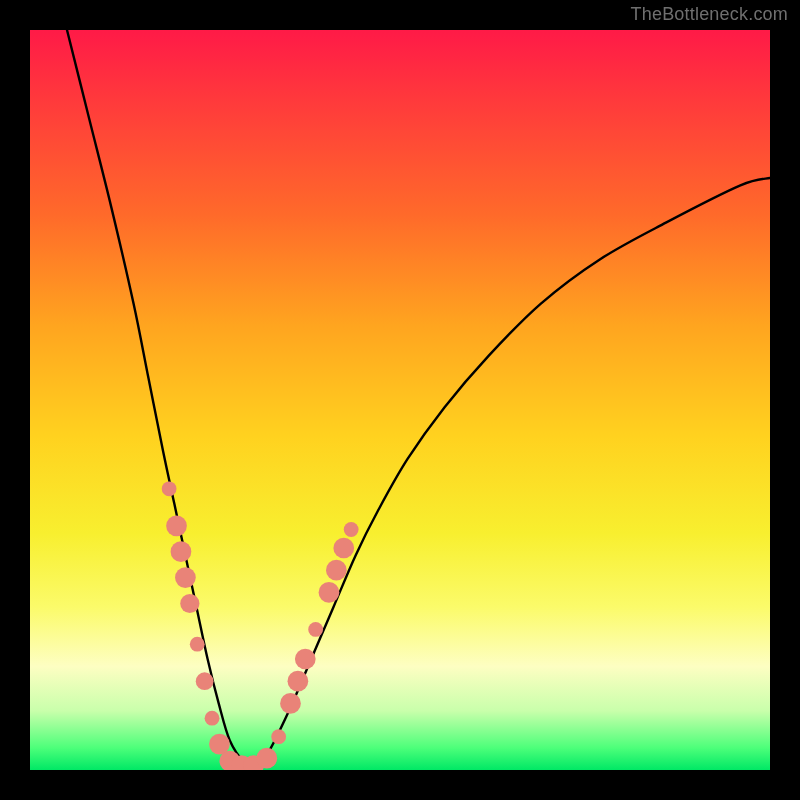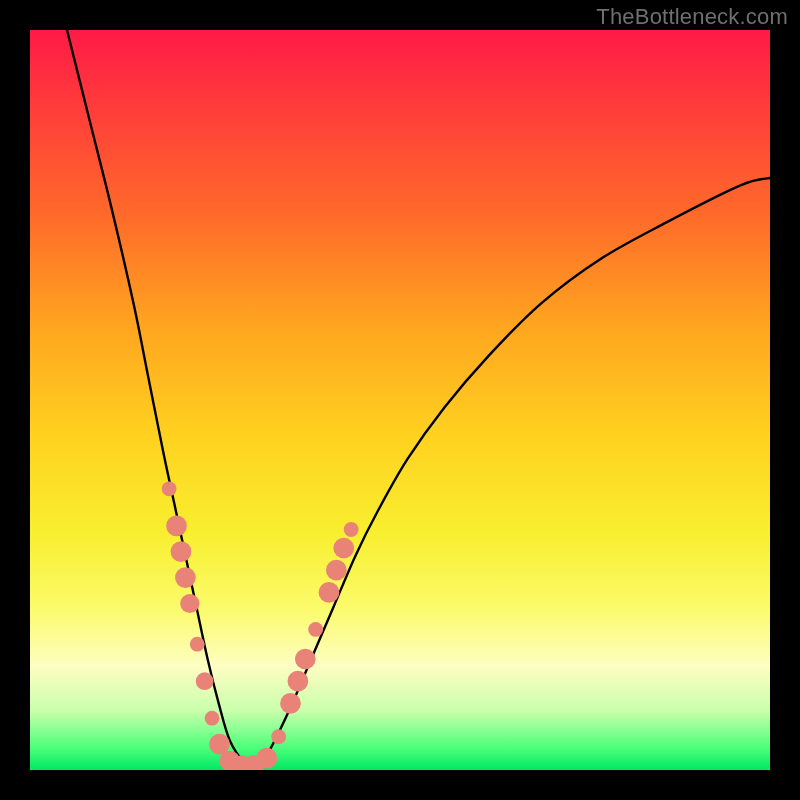--- a/index.html
+++ b/index.html
@@ -47,21 +47,21 @@
   }
   .svg-layer {
     position: absolute;
     inset: 0;
   }
   .watermark {
     position: absolute;
     top: 4px;
     right: 12px;
     color: #6f6f6f;
-    font-size: 22px;
+    font-size: 18px;
     letter-spacing: 0.2px;
     font-weight: 500;
   }
 </style>
 </head>
 <body>
 
 <div class="frame">
 
   <div class="watermark">TheBottleneck.com</div>

